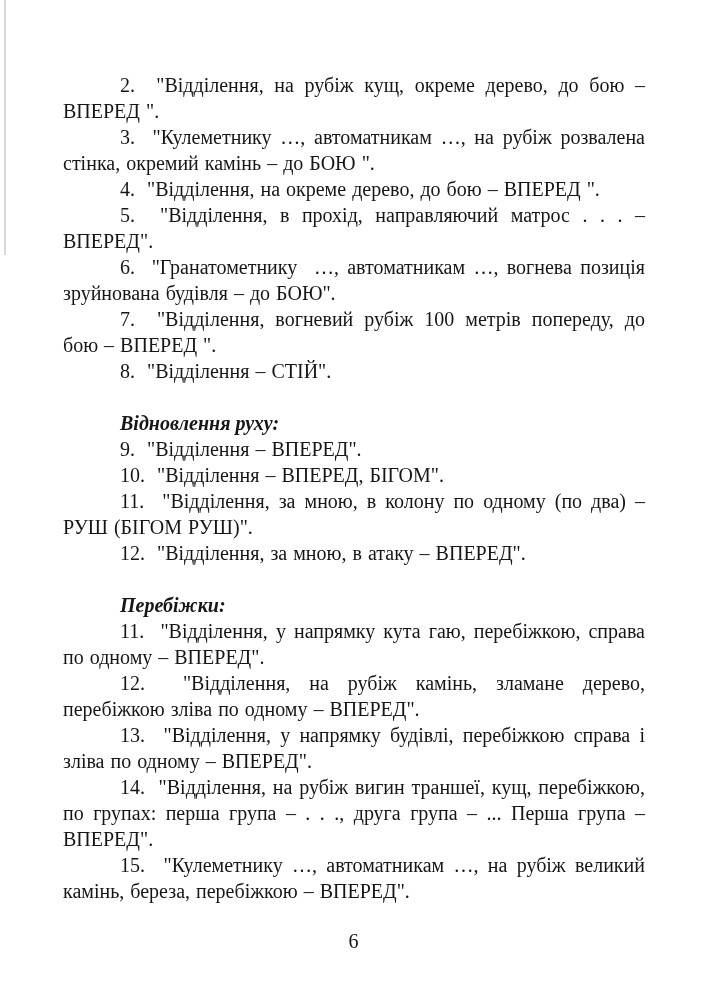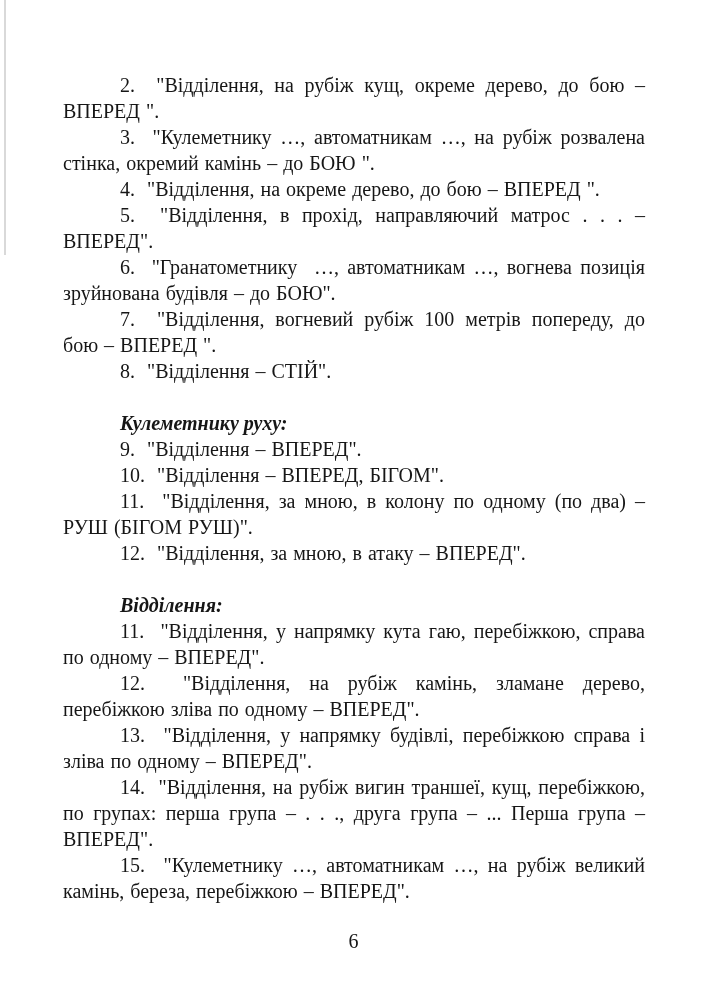--- a/index.html
+++ b/index.html
@@ -55,27 +55,27 @@
   <main class="content">
 
     <p class="item">2.&nbsp;&nbsp;"Відділення, на рубіж кущ, окреме дерево, до бою – ВПЕРЕД ".</p>
     <p class="item">3.&nbsp;&nbsp;"Кулеметнику …, автоматникам …, на рубіж розвалена стінка, окремий камінь – до БОЮ ".</p>
     <p class="item">4.&nbsp;&nbsp;"Відділення, на окреме дерево, до бою – ВПЕРЕД ".</p>
     <p class="item">5.&nbsp;&nbsp;"Відділення, в прохід, направляючий матрос . . . – ВПЕРЕД".</p>
     <p class="item">6.&nbsp;&nbsp;"Гранатометнику &nbsp;…, автоматникам …, вогнева позиція зруйнована будівля – до БОЮ".</p>
     <p class="item">7.&nbsp;&nbsp;"Відділення, вогневий рубіж 100 метрів попереду, до бою – ВПЕРЕД ".</p>
     <p class="item">8.&nbsp;&nbsp;"Відділення – СТІЙ".</p>
 
-    <h3 class="heading">Кулеметнику руху:</h3>
+    <h3 class="heading">Відновлення руху:</h3>
     <p class="item">9.&nbsp;&nbsp;"Відділення – ВПЕРЕД".</p>
     <p class="item">10.&nbsp;&nbsp;"Відділення – ВПЕРЕД, БІГОМ".</p>
     <p class="item">11.&nbsp;&nbsp;"Відділення, за мною, в колону по одному (по два) – РУШ (БІГОМ РУШ)".</p>
     <p class="item">12.&nbsp;&nbsp;"Відділення, за мною, в атаку – ВПЕРЕД".</p>
 
-    <h3 class="heading">Відділення:</h3>
+    <h3 class="heading">Перебіжки:</h3>
     <p class="item">11.&nbsp;&nbsp;"Відділення, у напрямку кута гаю, перебіжкою, справа по одному – ВПЕРЕД".</p>
     <p class="item">12.&nbsp;&nbsp;"Відділення, на рубіж камінь, зламане дерево, перебіжкою зліва по одному – ВПЕРЕД".</p>
     <p class="item">13.&nbsp;&nbsp;"Відділення, у напрямку будівлі, перебіжкою справа і зліва по одному – ВПЕРЕД".</p>
     <p class="item">14.&nbsp;&nbsp;"Відділення, на рубіж вигин траншеї, кущ, перебіжкою, по групах: перша група – . . ., друга група – ... Перша група – ВПЕРЕД".</p>
     <p class="item">15.&nbsp;&nbsp;"Кулеметнику …, автоматникам …, на рубіж великий камінь, береза, перебіжкою – ВПЕРЕД".</p>
 
   </main>
 
   <div class="page-number">6</div>
 

